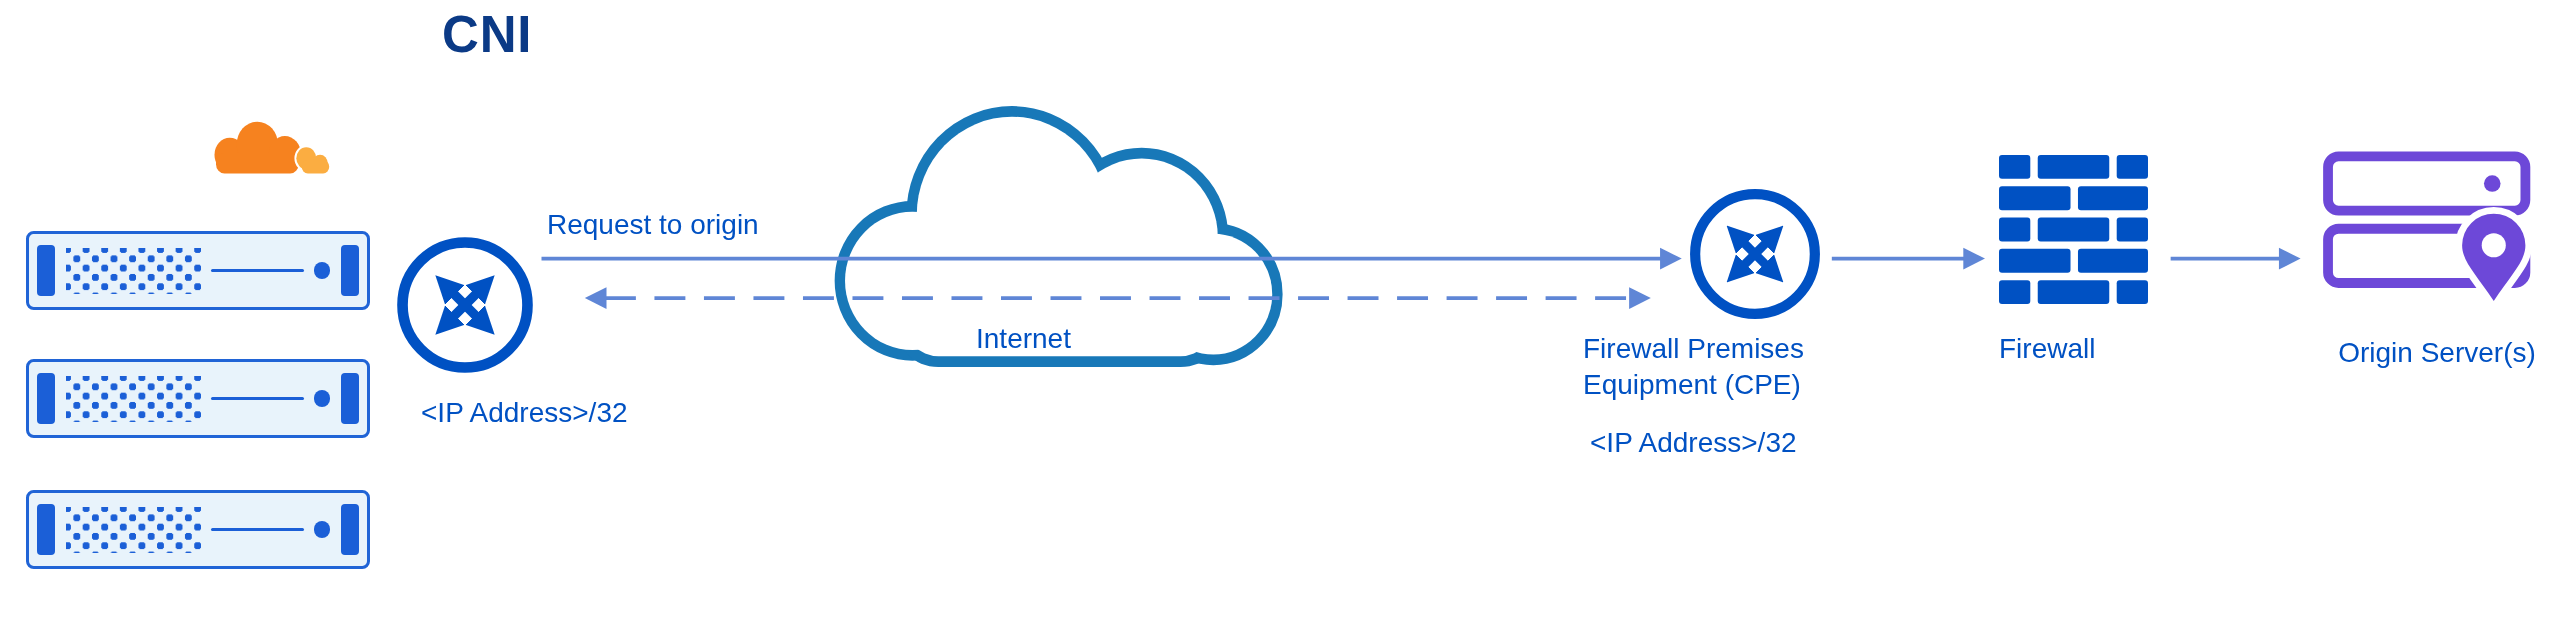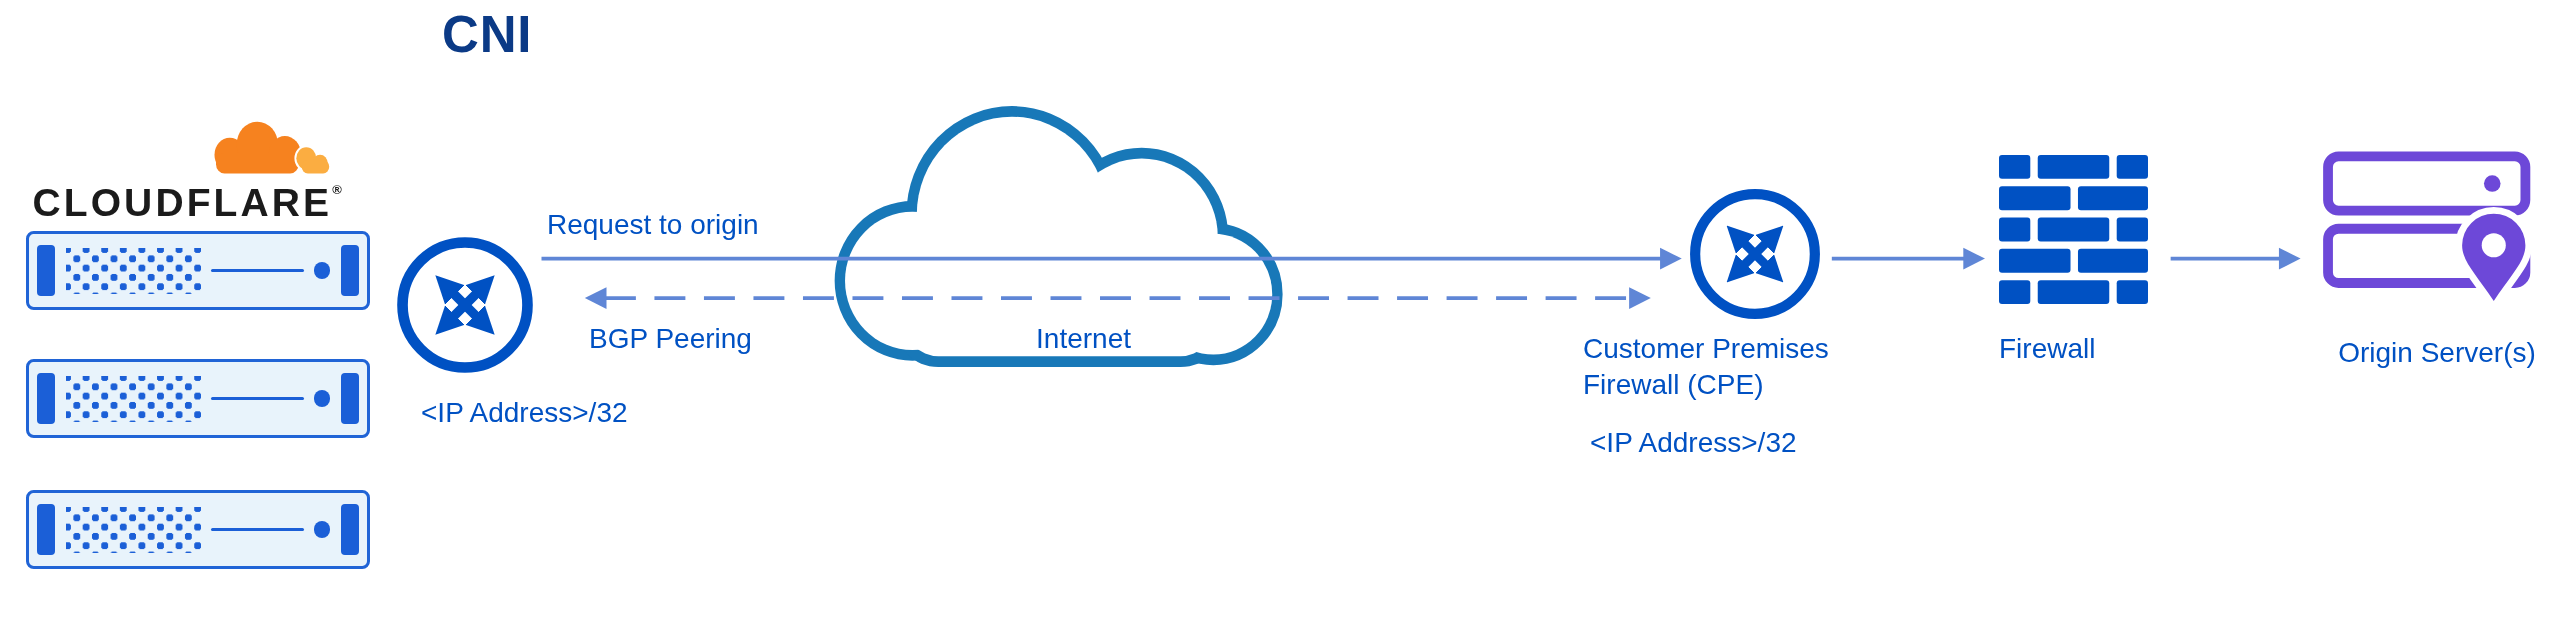--- a/index.html
+++ b/index.html
@@ -29,21 +29,21 @@
   .srv-led{width:16.2px; height:16.2px; background:#1b5fd7; border-radius:50%;}
 
   
   .router1{left:394px; top:234px; width:142px; height:142px; z-index:3;}
   .router2{left:1687px; top:186px; width:136px; height:136px; z-index:3;}
 
   .lbl{color:#0051c3; font-size:28px; z-index:4;}
   .ip1{left:421px; top:397px;}
   .request-lbl{left:547px; top:209px;}
   .bgp-lbl{left:589px; top:323px;}
-  .internet-lbl{left:976px; top:323px; width:155px; text-align:right; z-index:4;}
+  .internet-lbl{left:976px; top:323px; width:155px; text-align:left; z-index:4;}
   .cpe-lbl{left:1583px; top:331px; width:309px; line-height:1.28;}
   .ip2{left:1590px; top:427px;}
   .fw-lbl{left:1999px; top:333px; width:149px; text-align:left;}
   .origin-lbl{left:2286px; top:337px; width:302px; text-align:center;}
 
   .cloud-svg{left:826px; top:99px; width:467px; height:275px; z-index:1;}
   .arrows{left:0; top:0; width:2576px; height:624px; z-index:2; pointer-events:none;}
   .fw-svg{left:1999px; top:155px; width:149px; height:149px;}
   .origin-svg{left:2322px; top:150px; width:226px; height:159px;}
 </style>
@@ -65,23 +65,20 @@
       <circle cx="152" cy="52" r="13"></circle>
       <circle cx="170" cy="58" r="10"></circle>
       <rect x="146" y="54" width="36" height="16" rx="8"></rect>
     </g>
     <g fill="#fbad41">
       <circle cx="152" cy="52" r="13"></circle>
       <circle cx="170" cy="58" r="10"></circle>
       <rect x="146" y="54" width="36" height="16" rx="8"></rect>
     </g>
   </svg>
-  <div class="abs cf-word">
-    <span>CLOUDFLARE</span><sup>®</sup>
-  </div>
 
   <div class="abs server" style="top:231px;">
     <div class="srv-bar"></div>
     <div class="srv-dots"></div>
     <div class="srv-line"></div>
     <div class="srv-led"></div>
     <div class="srv-bar"></div>
   </div>
   <div class="abs server" style="top:359px;">
     <div class="srv-bar"></div>
@@ -183,21 +180,20 @@
     <circle cx="104" cy="70" r="5.5" fill="#6d48d8"></circle>
     <g transform="translate(114,70)">
       <path d="M0,30 C-11,13 -21,4 -21,-7 A21,21 0 1 1 21,-7 C21,4 11,13 0,30 Z" fill="#ffffff" stroke="#ffffff" stroke-width="9"></path>
       <path d="M0,30 C-11,13 -21,4 -21,-7 A21,21 0 1 1 21,-7 C21,4 11,13 0,30 Z" fill="#6d48d8"></path>
       <circle cx="0" cy="-7" r="8" fill="#ffffff"></circle>
     </g>
   </svg>
 
   <div class="abs lbl ip1">&lt;IP Address&gt;/32</div>
   <div class="abs lbl request-lbl">Request to origin</div>
-  <div class="abs lbl bgp-lbl">BGP Peering</div>
   <div class="abs lbl internet-lbl">Internet</div>
-  <div class="abs lbl cpe-lbl">Customer Premises Firewall (CPE)</div>
+  <div class="abs lbl cpe-lbl">Firewall Premises Equipment (CPE)</div>
   <div class="abs lbl ip2">&lt;IP Address&gt;/32</div>
   <div class="abs lbl fw-lbl">Firewall</div>
   <div class="abs lbl origin-lbl">Origin Server(s)</div>
 
 </div>
 
 
 </body></html>

